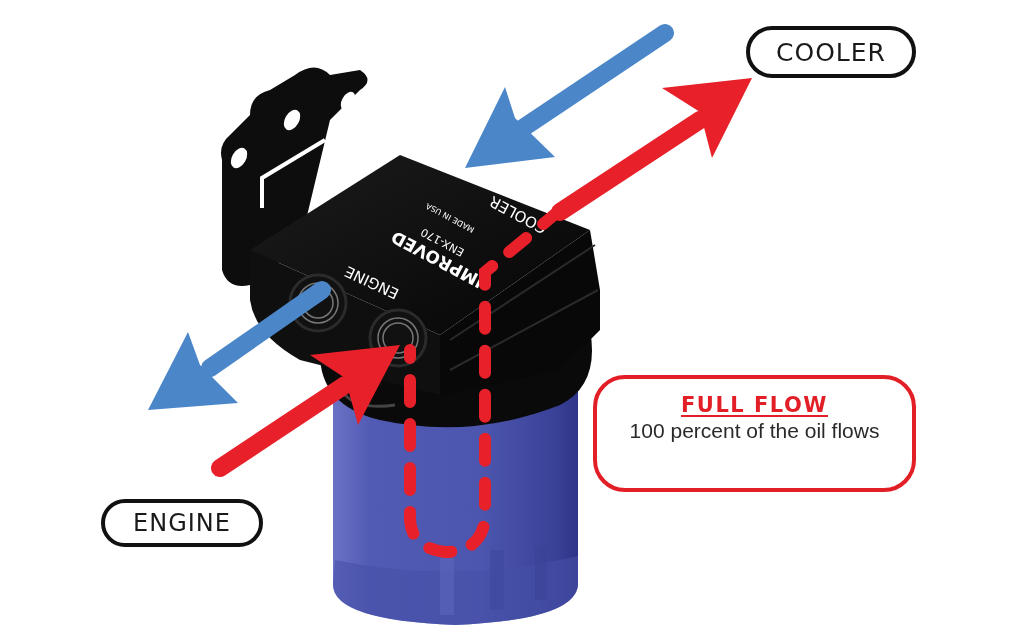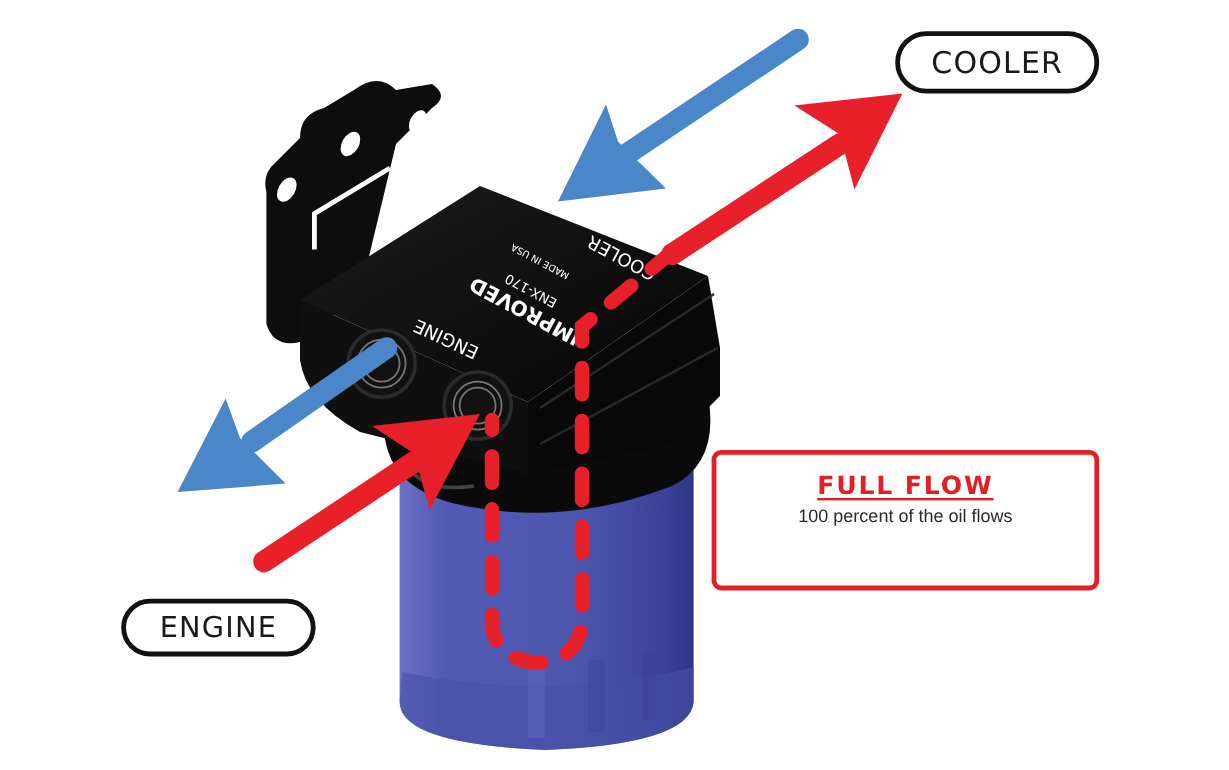--- a/index.html
+++ b/index.html
@@ -9,30 +9,30 @@
     position: absolute; box-sizing: border-box;
     border: 4px solid #111111; border-radius: 34px; background: #ffffff;
     display: flex; align-items: center; justify-content: center;
     font-family: "DejaVu Sans", sans-serif; font-weight: normal;
     color: #1a1a1a; letter-spacing: 1px;
   }
   #cooler-label { left: 746px; top: 26px; width: 170px; height: 52px; font-size: 25px; }
   #engine-label { left: 101px; top: 499px; width: 162px; height: 48px; font-size: 24px; }
   #callout {
     position: absolute; left: 593px; top: 375px; width: 323px; height: 117px; box-sizing: border-box;
-    border: 4px solid #e21f26; border-radius: 8px; background: #ffffff;
+    border: 4px solid #e21f26; border-radius: 32px; background: #ffffff;
     text-align: center; padding-top: 14px;
   }
   #callout-title {
     font-family: "DejaVu Sans", sans-serif; font-weight: bold; color: #e21f26;
     font-size: 21px; letter-spacing: 1.5px; text-decoration: underline; text-underline-offset: 3px;
     line-height: 24px; display: inline-block;
   }
   #callout-body {
-    font-family: "Liberation Sans", sans-serif; color: #2a2a2a; font-size: 15px; line-height: 24px; margin-top: 2px;
+    font-family: "Liberation Sans", sans-serif; color: #2a2a2a; font-size: 21px; line-height: 24px; margin-top: 2px;
   }
   .head-text { font-family: "DejaVu Sans", sans-serif; fill: #ffffff; }
 </style>
 </head>
 <body>
 
 <div id="stage">
   <svg width="1024" height="642" viewBox="0 0 1024 642" xmlns="http://www.w3.org/2000/svg">
     <defs>
       <linearGradient id="canGrad" x1="0" x2="1" y1="0" y2="0">

